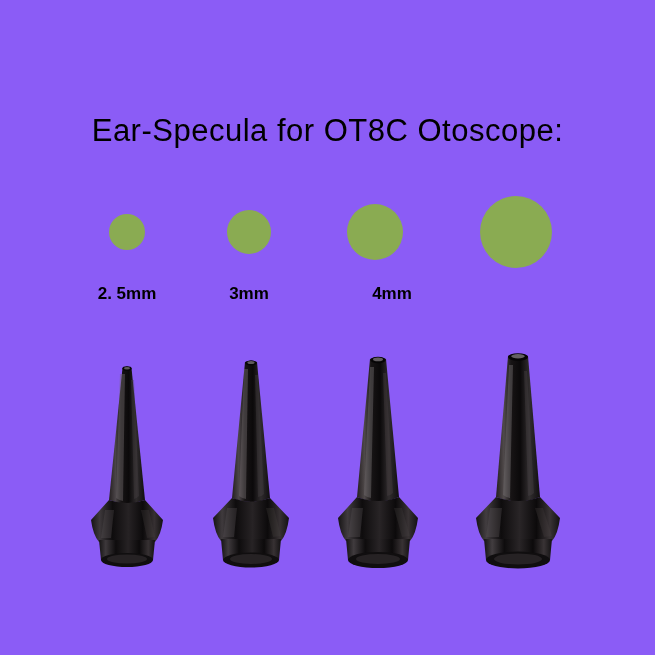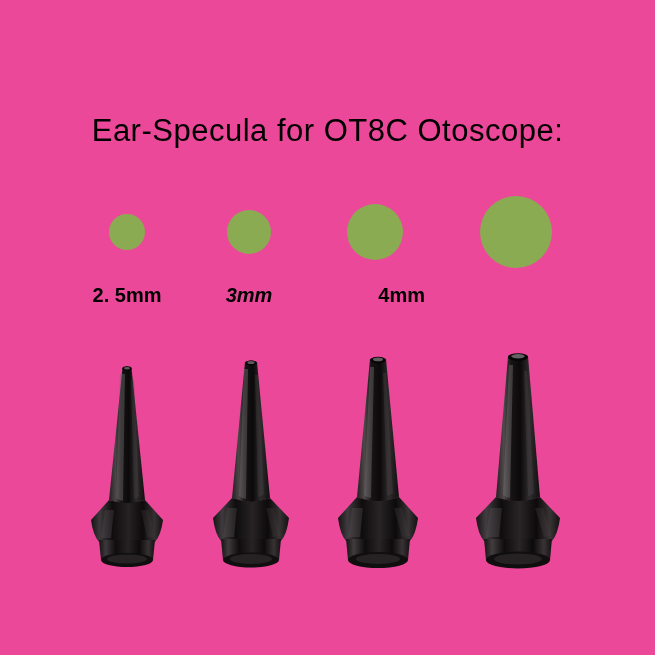--- a/index.html
+++ b/index.html
@@ -11,21 +11,21 @@
     width: 655px;
     height: 655px;
     font-family: "Liberation Sans", sans-serif;
     overflow: hidden;
     position: relative;
   }
   #page {
     position: relative;
     width: 655px;
     height: 655px;
-    background: #ec4899;
+    background: #8b5cf6;
   }
   .title {
     position: absolute;
     left: 0;
     top: 113px;
     width: 655px;
     text-align: center;
     font-family: "Liberation Sans", sans-serif;
     font-size: 31px;
     font-weight: 400;
@@ -55,21 +55,21 @@
     left: 0;
     top: 284px;
     width: 655px;
     height: 24px;
   }
   .size-label {
     position: absolute;
     top: 0;
     text-align: center;
     font-family: "Liberation Sans", sans-serif;
-    font-size: 20px;
+    font-size: 17px;
     font-weight: 700;
     color: #000000;
     white-space: nowrap;
   }
   .specula-row {
     position: absolute;
     left: 0;
     top: 340px;
     width: 655px;
     height: 230px;
@@ -99,22 +99,22 @@
     <div class="dot-cell" style="left:325px;width:100px;">
       <div class="dot" style="width:56px;height:56px;left:22px;top:8px;"></div>
     </div>
     <div class="dot-cell" style="left:466px;width:100px;">
       <div class="dot" style="width:72px;height:72px;left:14px;top:0px;"></div>
     </div>
   </div>
 
   <div class="labels-row">
     <div class="size-label" style="left:77px;width:100px;">2. 5mm</div>
-    <div class="size-label" style="left:199px;width:100px;font-style:italic;">3mm</div>
-    <div class="size-label" style="left:325px;width:100px;text-align:right;">4mm</div>
+    <div class="size-label" style="left:199px;width:100px;">3mm</div>
+    <div class="size-label" style="left:342px;width:100px;">4mm</div>
   </div>
 
   <div class="specula-row">
 
     <div class="specula" style="left:75px;width:104px;height:210px;">
       <svg width="104" height="210" viewBox="0 0 104 210" xmlns="http://www.w3.org/2000/svg">
         <defs>
           <linearGradient id="g1cone" x1="0" y1="0" x2="1" y2="0">
             <stop offset="0%" stop-color="#241f20"></stop>
             <stop offset="18%" stop-color="#4a4447"></stop>

